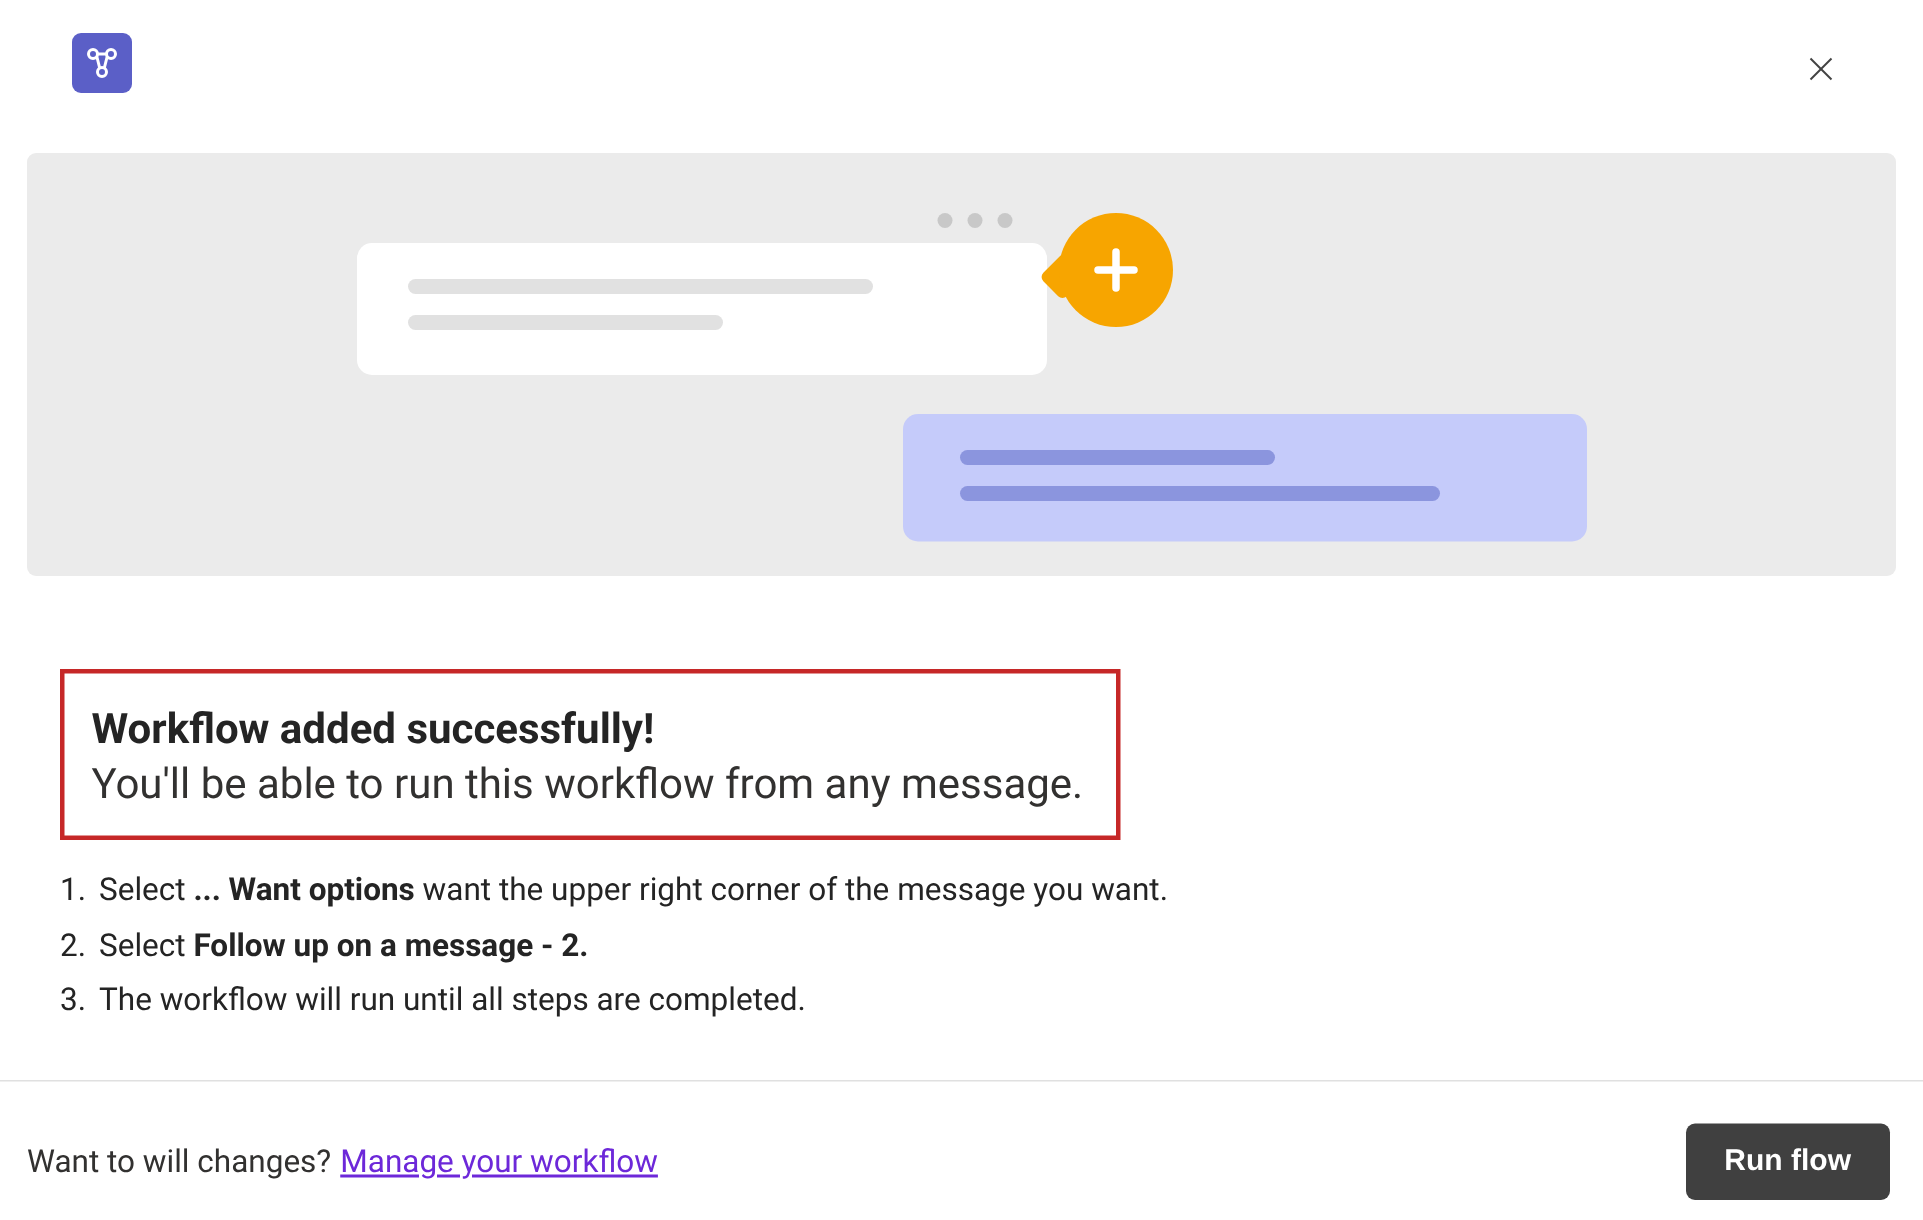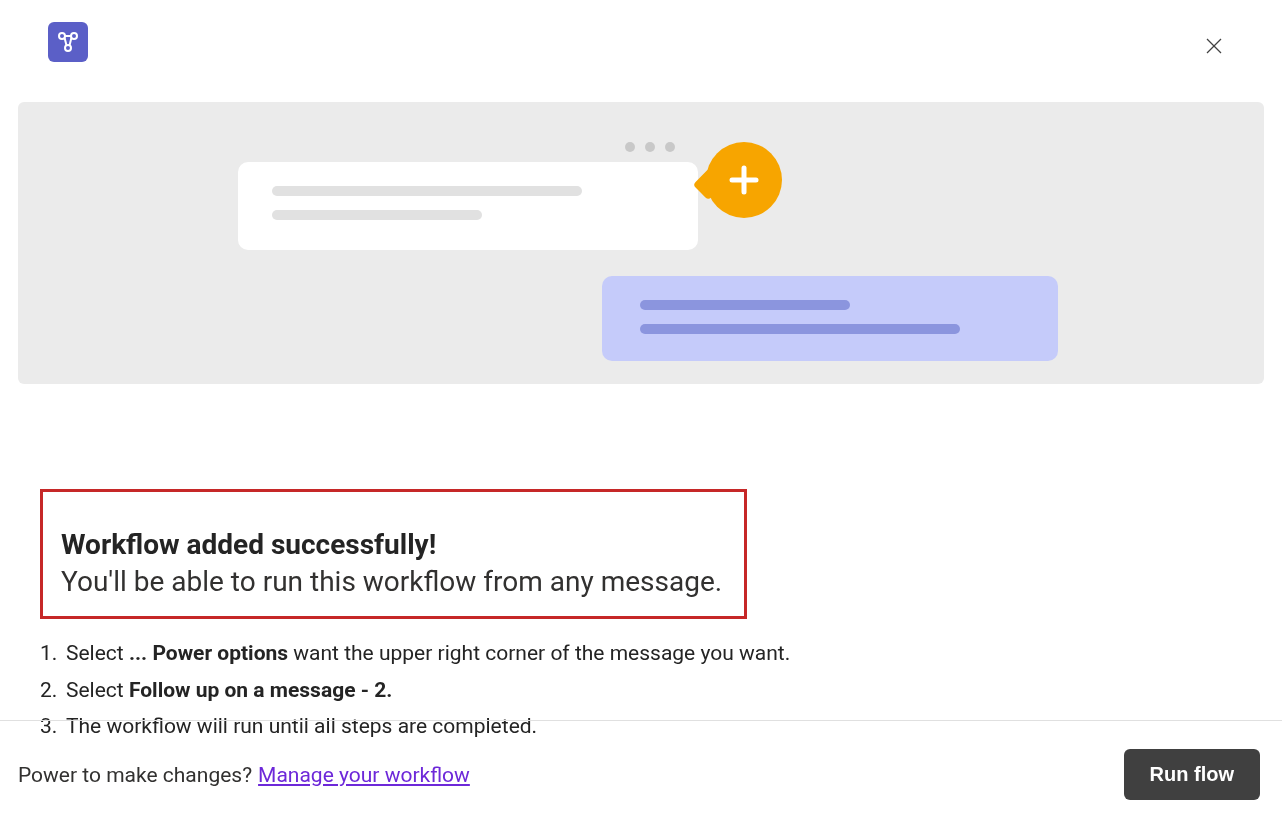--- a/index.html
+++ b/index.html
@@ -121,23 +121,22 @@
   .skeleton-p { background: #8b95de; border-radius: 5px; margin-bottom: 14px; }
   .pw1 { width: 210px; height: 10px; }
   .pw2 { width: 320px; height: 10px; }
 
   .content-area {
     padding: 62px 40px 0 40px;
   }
   .success-box {
     border: 3px solid #c62828;
     display: inline-block;
-    padding: 36px 22px 18px 18px;
+    padding: 20px 22px 18px 18px;
     min-width: 576px;
-    margin-top: 43px;
   }
   .success-title {
     font-weight: 700;
     font-size: 28px;
     margin-bottom: 4px;
   }
   .success-desc {
     font-size: 28px;
     color: #323130;
   }
@@ -234,28 +233,28 @@
 </div>
 
 <div class="content-area">
   <div class="success-box">
     <div class="success-title">Workflow added successfully!</div>
     <div class="success-desc">You'll be able to run this workflow from any message.</div>
   </div>
 
   <ol class="steps">
     <li>
-      <span>Select </span><span class="bold">... Power options</span><span> want the upper right corner of the message you want.</span>
+      <span>Select </span><span class="bold">... Want options</span><span> want the upper right corner of the message you want.</span>
     </li>
     <li>
       <span>Select </span><span class="bold">Follow up on a message - 2.</span>
     </li>
     <li>
       <span>The workflow will run until all steps are completed.</span>
     </li>
   </ol>
 </div>
 
 <div class="footer">
-  <span class="footer-text">Power to make changes?</span>
+  <span class="footer-text">Want to will changes?</span>
   <a class="link">Manage your workflow</a>
   <button class="run-btn">Run flow</button>
 </div>
 
 </body></html>

